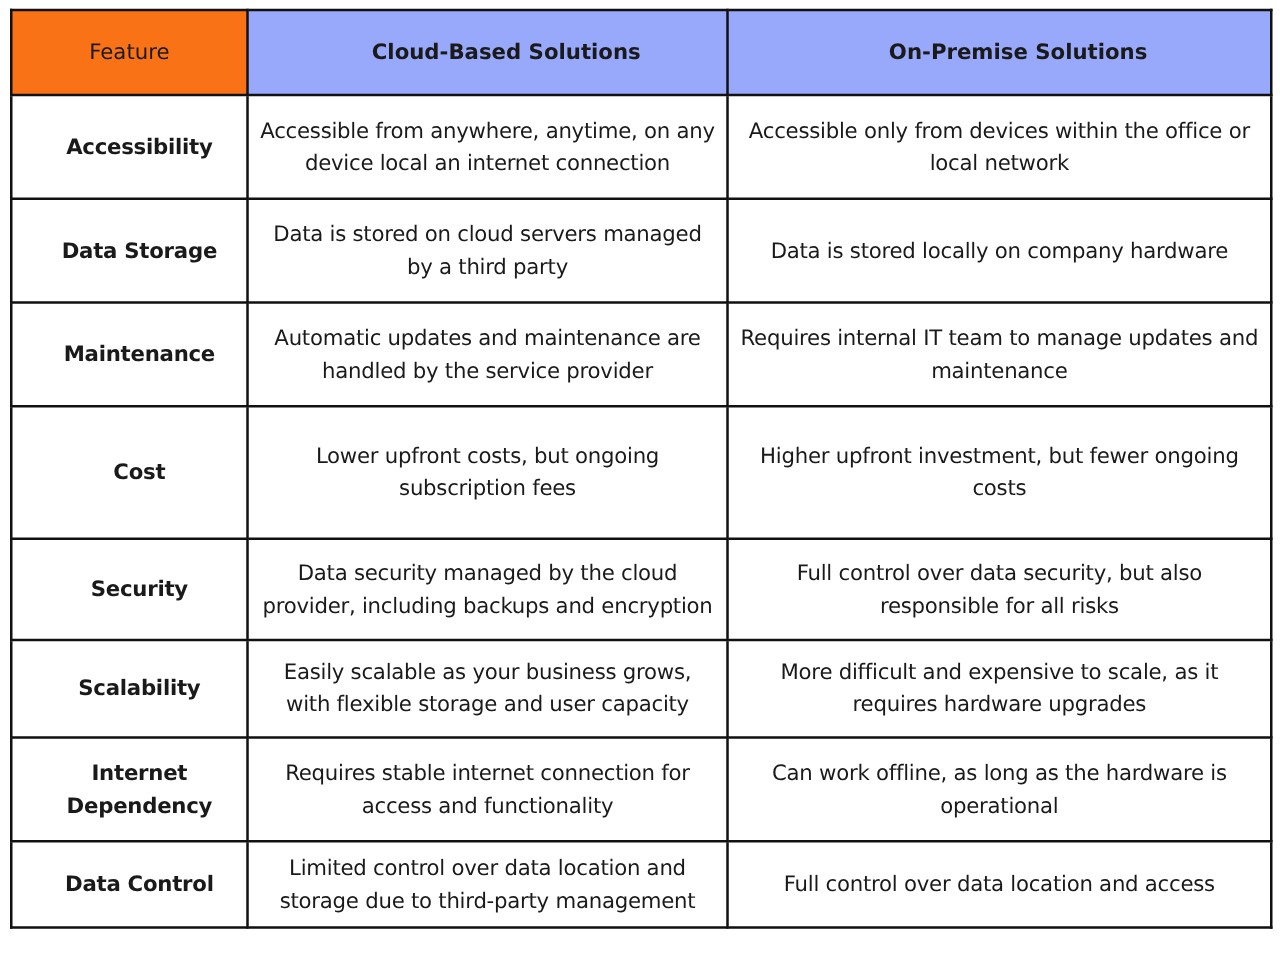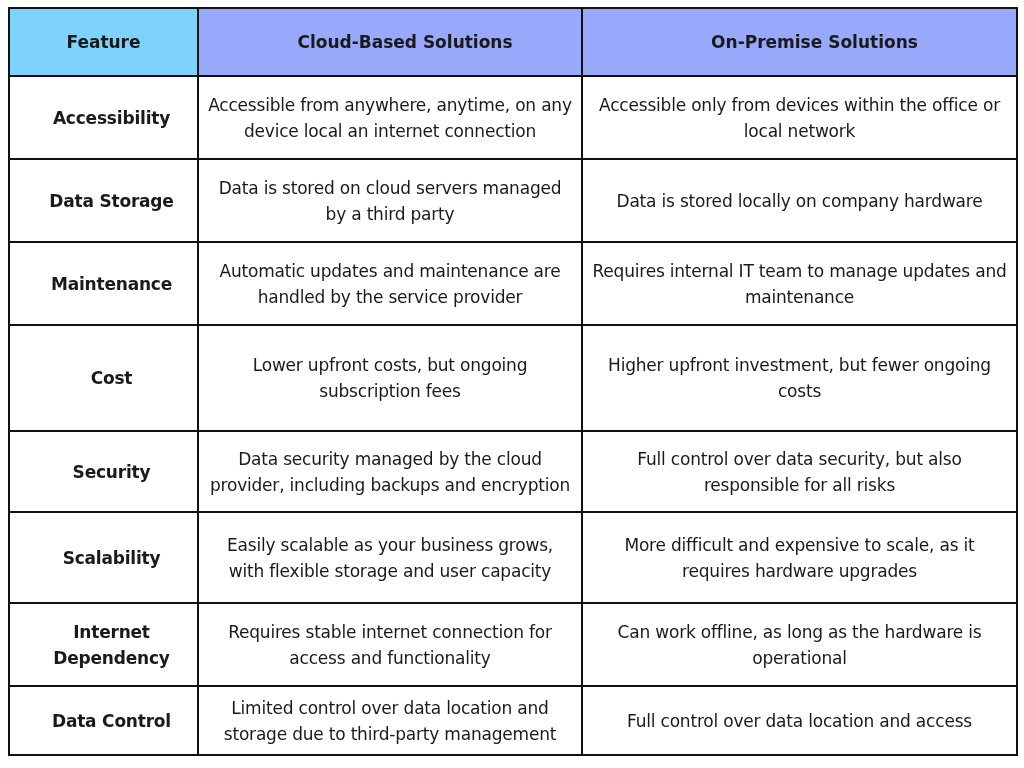--- a/index.html
+++ b/index.html
@@ -4,21 +4,21 @@
   <style>
     html, body { margin: 0; padding: 0; background: #ffffff; }
     body { width: 1024px; height: 768px; position: relative; overflow: hidden;
            font-family: "DejaVu Sans", sans-serif; color: #1a1a1a; }
     table { position: absolute; left: 8px; top: 7px; width: 1008px;
             border-collapse: collapse; table-layout: fixed; }
     td, th { border: 2px solid #111; text-align: center; vertical-align: middle;
              padding: 0 8px; font-size: 17px; line-height: 26px; }
     th { font-weight: bold; }
     th.hl { background: #98a8fb; padding-left: 38px; }
-    th.plain { background: #7dd3fc; font-weight: bold; }
+    th.plain { background: #f97316; font-weight: normal; }
     td.feat { font-weight: bold; padding-left: 24px; }
     col.c1 { width: 189px; }
     col.c2 { width: 384px; }
     col.c3 { width: 435px; }
     td { letter-spacing: -0.2px; }
   </style>
 </head>
 <body>
 
 <table>
@@ -53,21 +53,21 @@
     <tr style="height:106px">
       <td class="feat">Cost</td>
       <td>Lower upfront costs, but ongoing subscription fees</td>
       <td>Higher upfront investment, but fewer ongoing costs</td>
     </tr>
     <tr style="height:81px">
       <td class="feat">Security</td>
       <td>Data security managed by the cloud provider, including backups and encryption</td>
       <td>Full control over data security, but also responsible for all risks</td>
     </tr>
-    <tr style="height:91px">
+    <tr style="height:78px">
       <td class="feat">Scalability</td>
       <td>Easily scalable as your business grows, with flexible storage and user capacity</td>
       <td>More difficult and expensive to scale, as it requires hardware upgrades</td>
     </tr>
     <tr style="height:83px">
       <td class="feat">Internet Dependency</td>
       <td>Requires stable internet connection for access and functionality</td>
       <td>Can work offline, as long as the hardware is operational</td>
     </tr>
     <tr style="height:69px">

